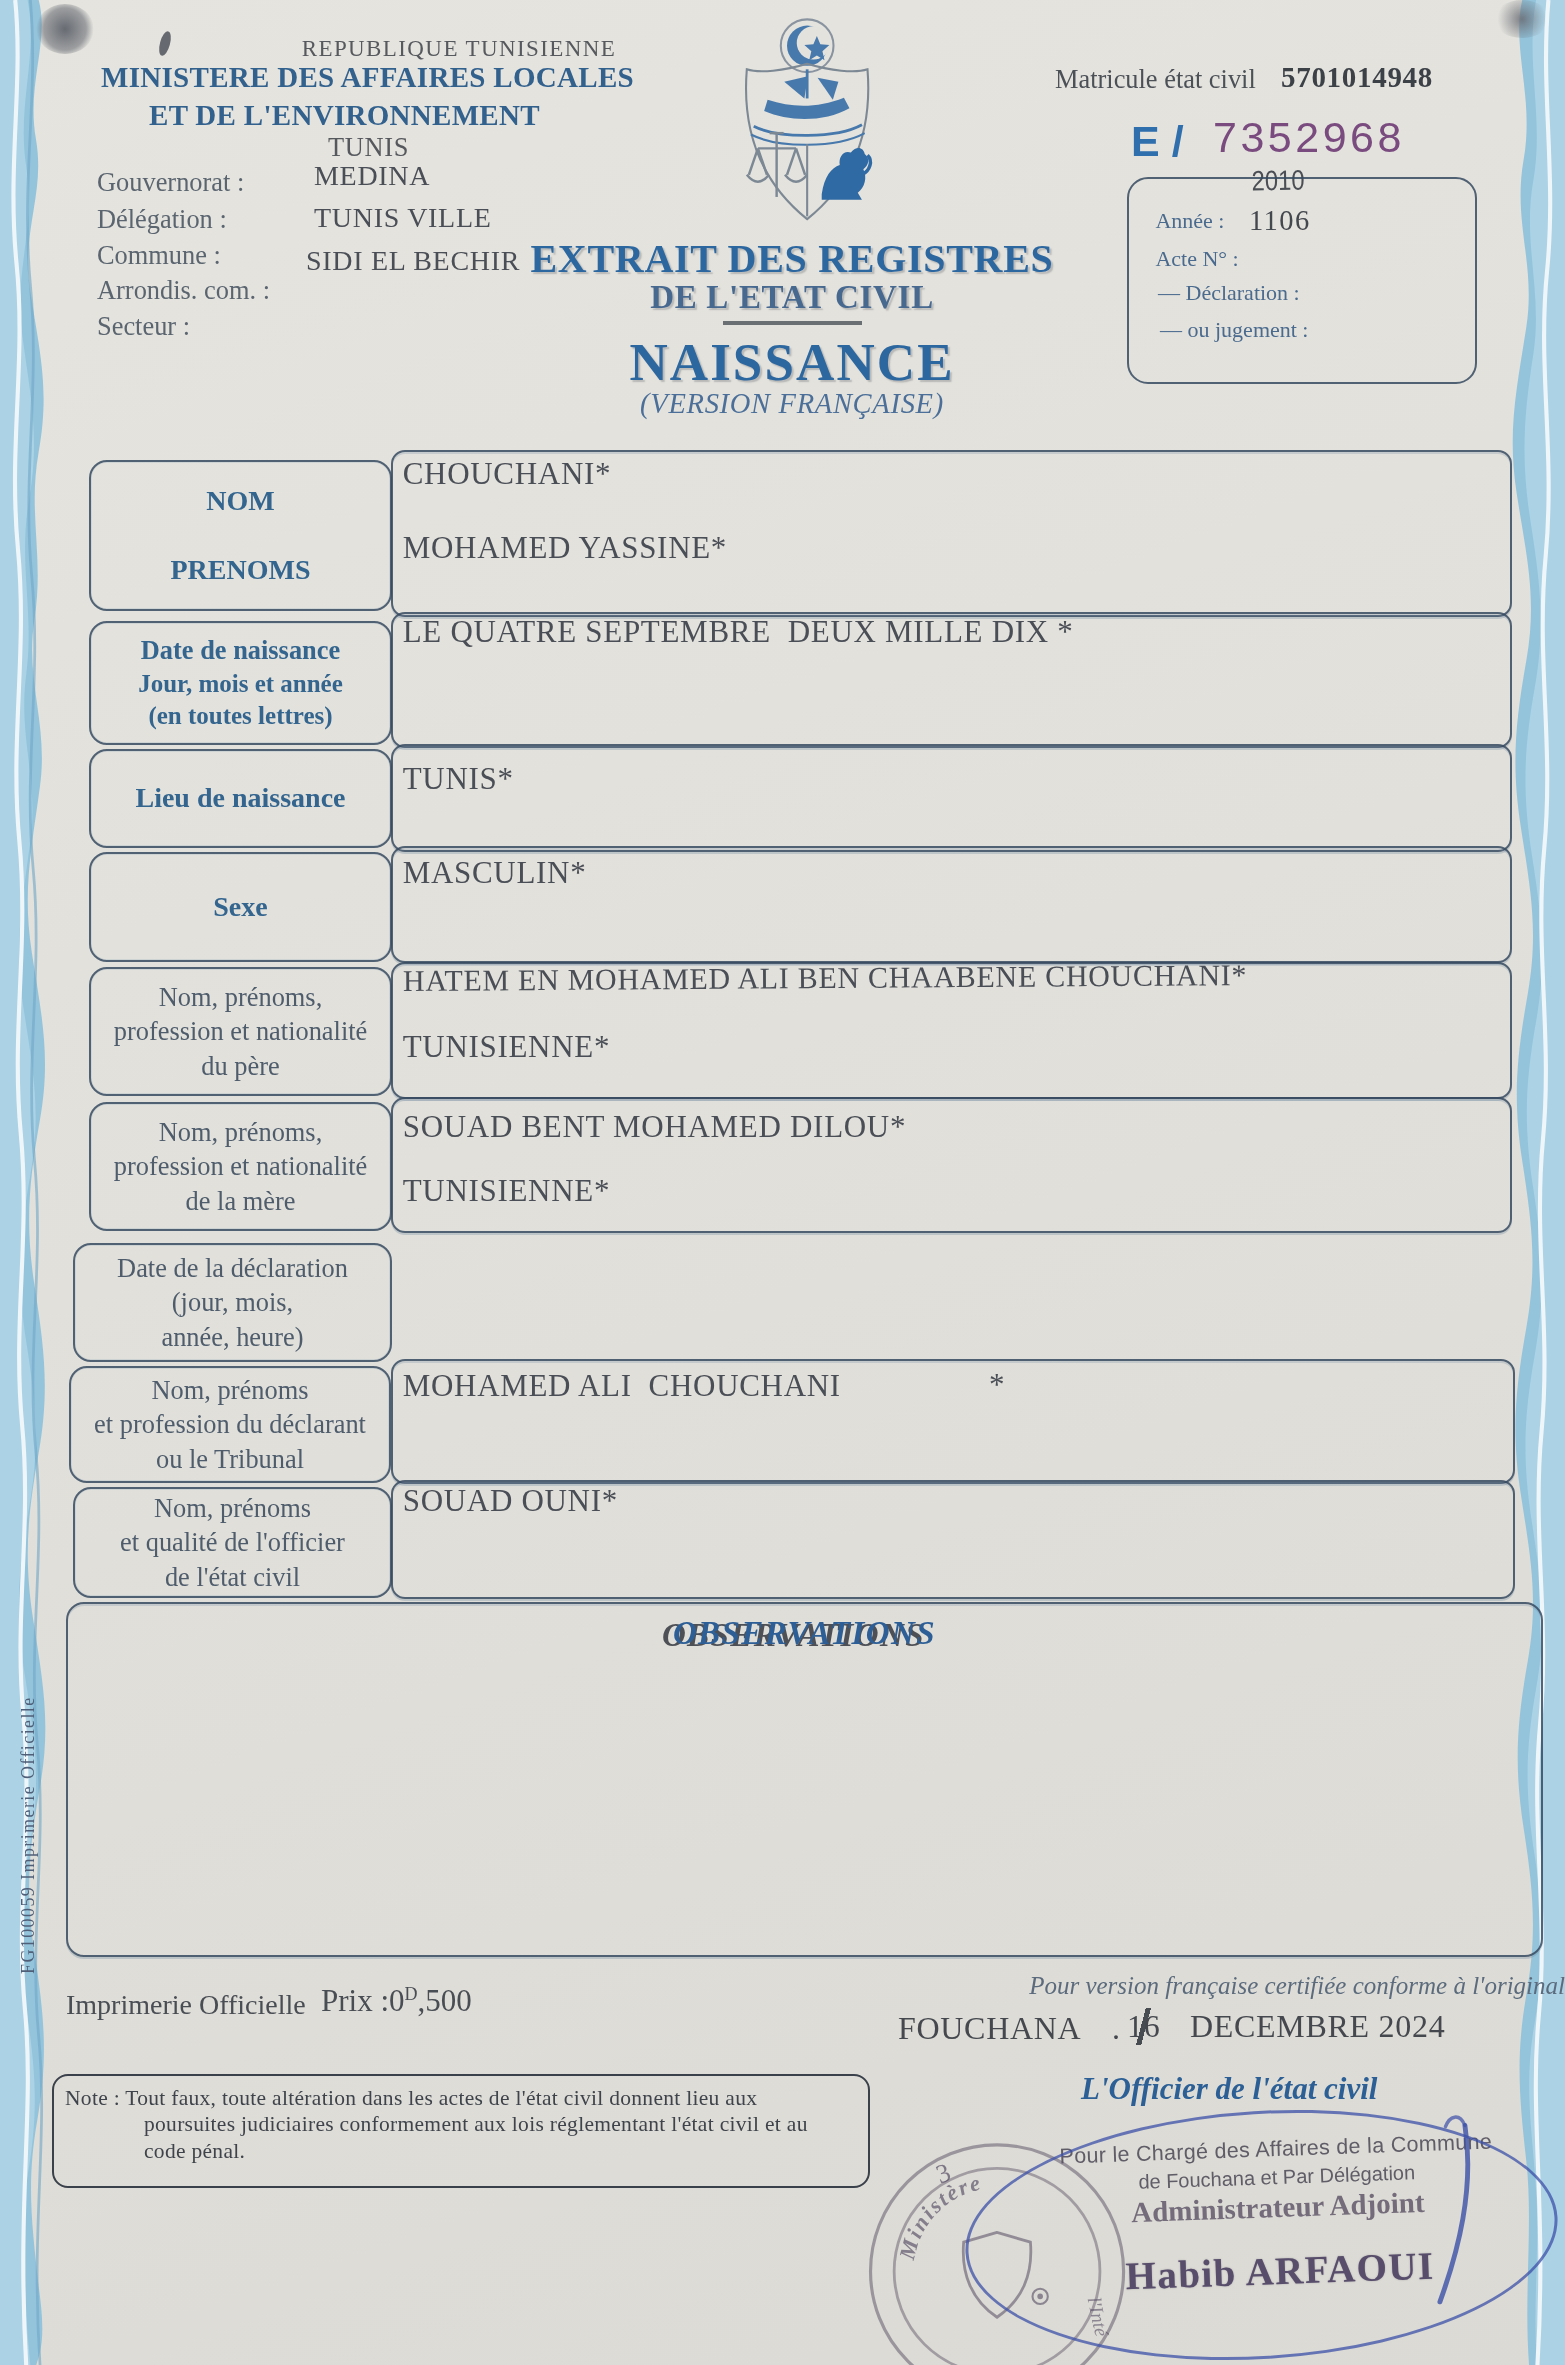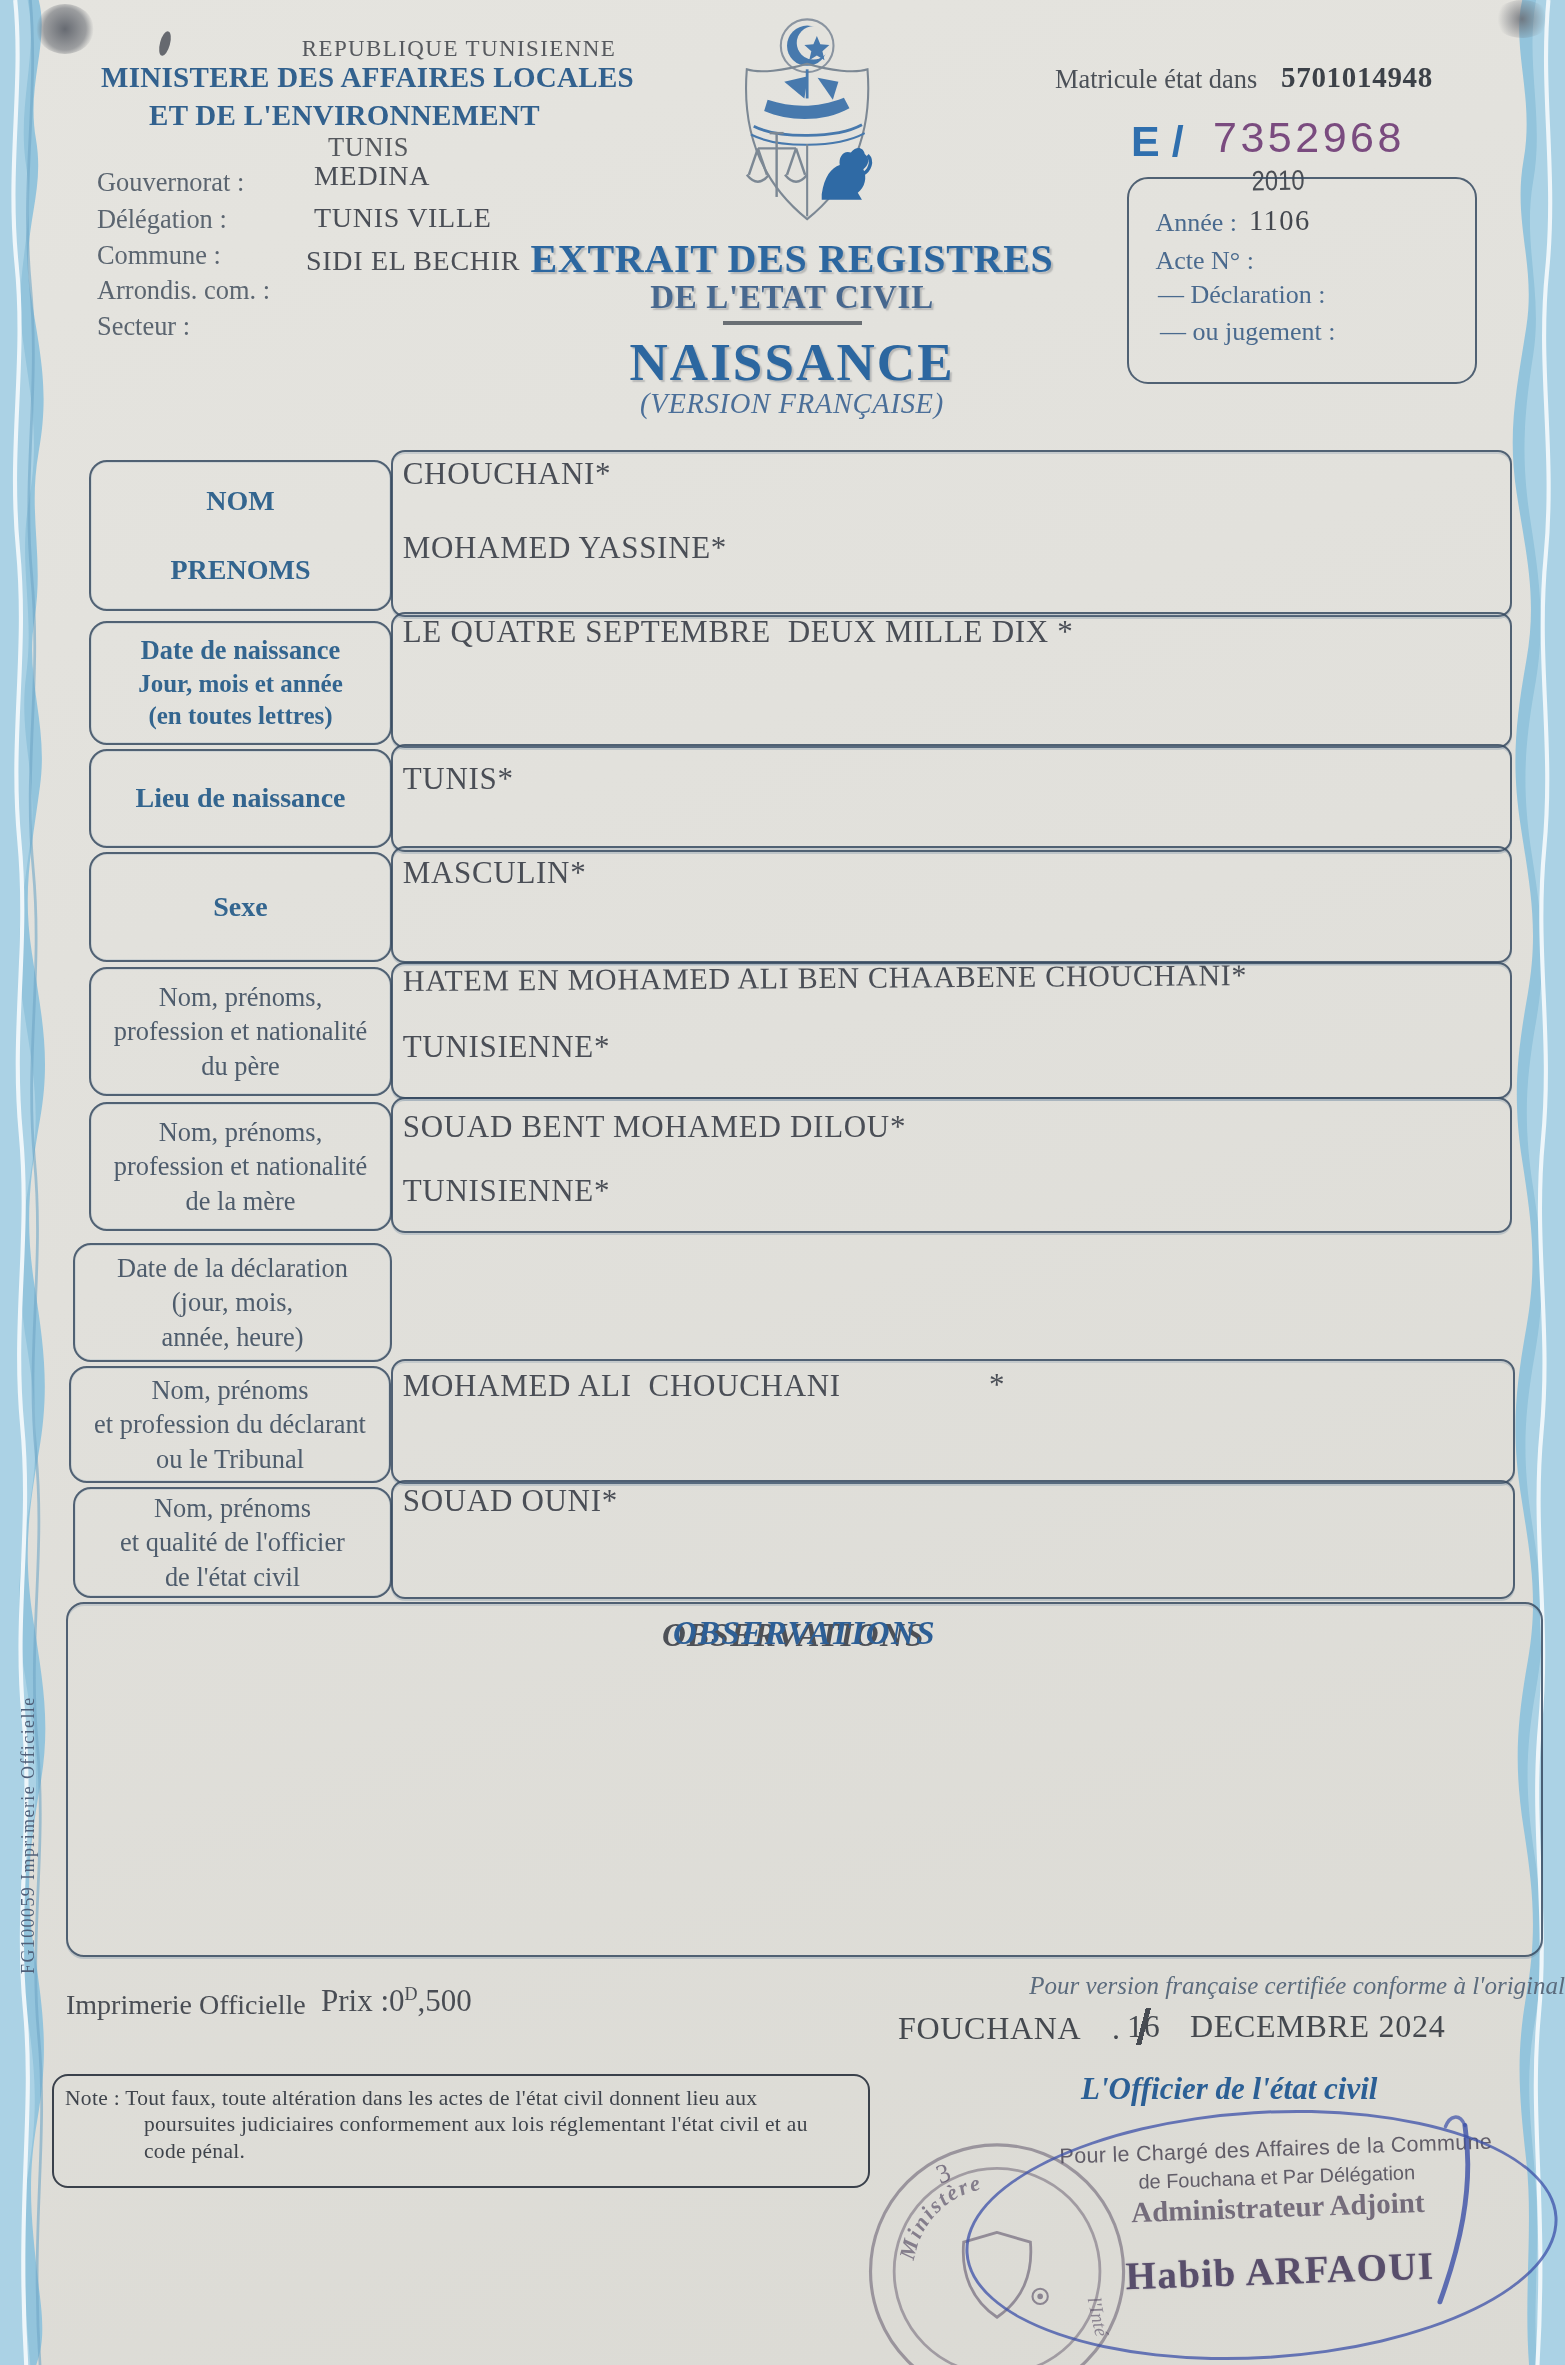--- a/index.html
+++ b/index.html
@@ -25,21 +25,21 @@
   .admin-label{font-size:26.4px;color:#5b6570;}
   .admin-value{font-size:28px;}
   .matricule-label{font-size:26.4px;color:#4c5158;}
   .matricule-value{font-size:29px;font-weight:bold;color:#3c4148;letter-spacing:0.7px;}
   .reg-prefix{font-size:43px;color:#2f6fae;font-weight:bold;}
   .reg-number{font-size:43px;color:#7a4b7f;letter-spacing:3.5px;}
   .reg-year{font-size:28px;color:#4b4f55;transform:rotate(-1deg) scaleX(.85);}
 
   .acte-box{position:absolute;left:1127px;top:177px;width:346px;height:203px;
             border:2.1px solid rgba(54,74,96,.85);border-radius:21px;}
-  .acte-label{position:absolute;font-size:26px;color:#4a6a8e;}
+  .acte-label{position:absolute;font-size:22px;color:#4a6a8e;}
   .acte-value{position:absolute;font-size:28.5px;color:#43474e;letter-spacing:1.4px;}
 
   
   .t1{font-size:40px;font-weight:bold;color:#2c67a0;letter-spacing:0.7px;}
   .t2{font-size:33px;font-weight:bold;color:#47688f;letter-spacing:0.7px;}
   .t3{font-size:53px;font-weight:bold;color:#2c67a0;letter-spacing:2.1px;}
   .t4{font-size:28.5px;font-style:italic;color:#4b6f99;letter-spacing:0.7px;}
   .t-underline{position:absolute;background:#6a6f74;height:3.5px;width:139px;}
 
   
@@ -145,21 +145,21 @@
       <path d="M46,192 L33,230 M46,192 L59,230 M30,230 Q46,250 62,230"></path>
       <path d="M101,192 L88,230 M101,192 L114,230 M85,230 Q101,250 117,230"></path>
       <path d="M63,170 L83,170"></path>
     </g>
     <g>
       <path fill="#2f6aa5" d="M138,258 C142,232 152,220 164,216 C162,204 170,194 180,198 C188,188 198,190 200,200 C208,206 206,216 198,222 C204,234 200,248 190,256 L196,266 L138,266 Z"></path>
       <path fill="none" stroke="#2f6aa5" stroke-width="5" d="M196,230 C208,224 212,210 204,202"></path>
     </g>
   </svg>
 
-  <div class="abs matricule-label z3" style="left:1055px;top:64px;">Matricule état dans</div>
+  <div class="abs matricule-label z3" style="left:1055px;top:64px;">Matricule état civil</div>
   <div class="abs matricule-value z3" style="left:1281px;top:61px;">5701014948</div>
   <div class="abs reg-prefix sans z3" style="left:1131px;top:117px;">E /</div>
   <div class="abs reg-number sans z3" style="left:1213px;top:113px;">7352968</div>
   <div class="abs reg-year sans z3" style="left:1247px;top:165px;">2010</div>
 
   <div class="acte-box z3">
     <span class="acte-label" style="left:26.4px;top:29px;">Année :</span>
     <span class="acte-value typed" style="left:120px;top:26.4px;">1106</span>
     <span class="acte-label" style="left:26.4px;top:67px;">Acte N° :</span>
     <span class="acte-label" style="left:29px;top:101px;">— Déclaration :</span>

